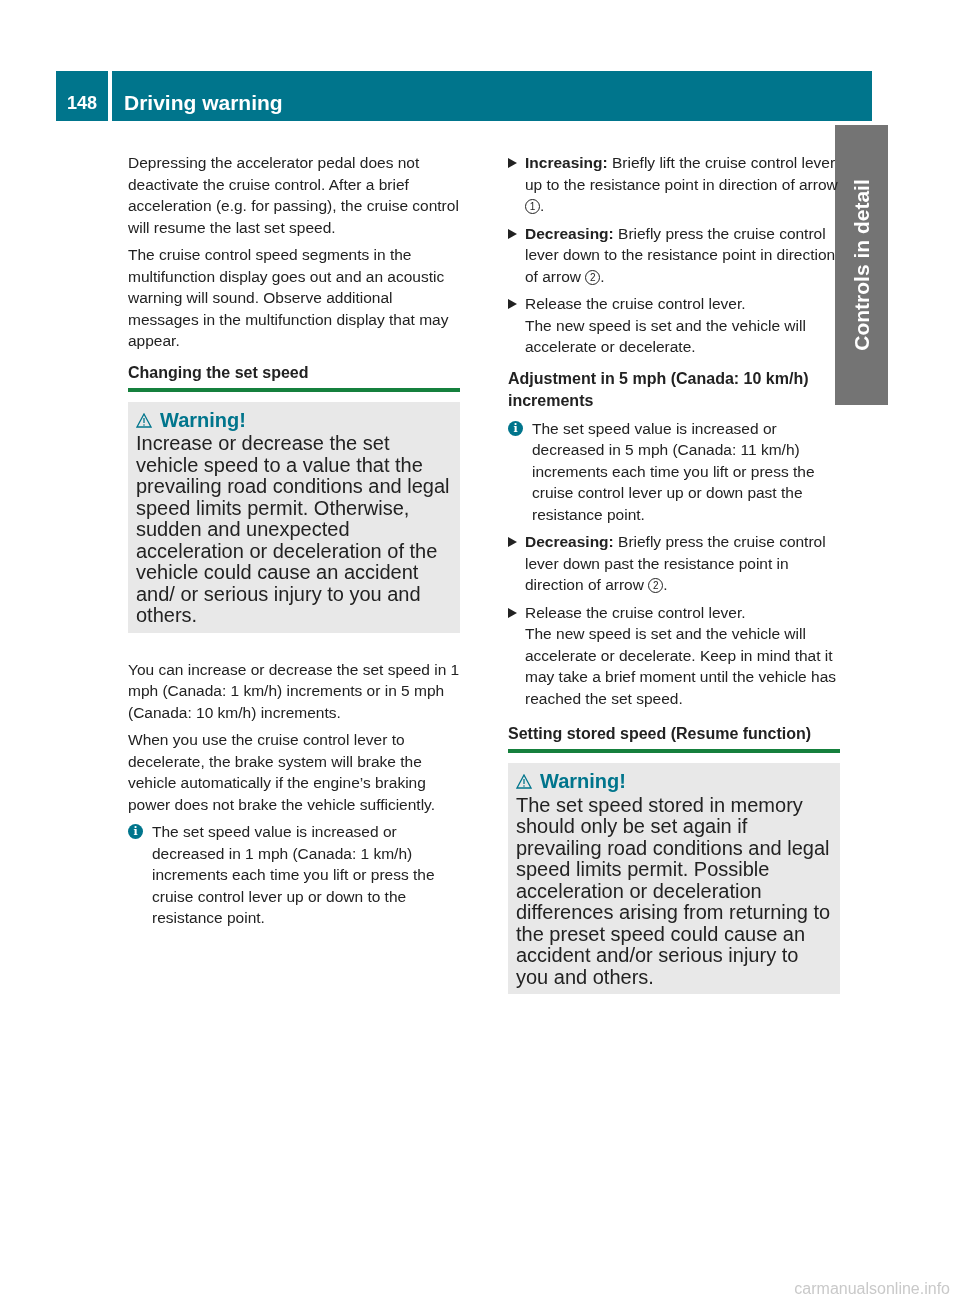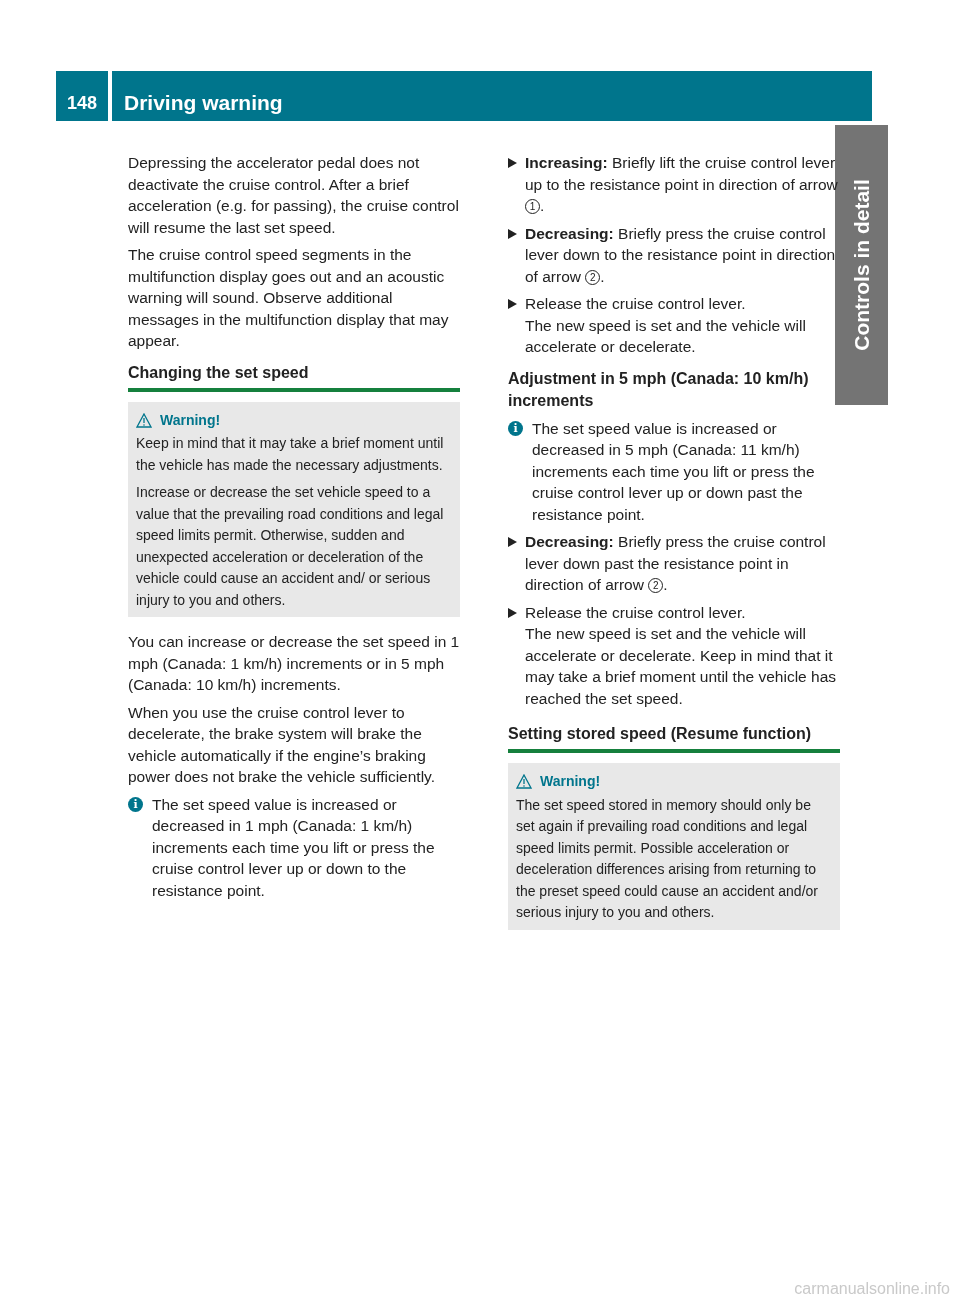--- a/index.html
+++ b/index.html
@@ -10,21 +10,21 @@
     .header .divider { position: absolute; left: 52px; top: 0; width: 4px; height: 50px; background: #ffffff; }
     .header .title { position: absolute; left: 68px; top: 0; color: #fff; font-family: "Liberation Sans", sans-serif; font-weight: bold; font-size: 21px; line-height: 64px; }
     .sidebar { position: absolute; left: 835px; top: 125px; width: 53px; height: 280px; background: #747474; }
     .sidebar .label { position: absolute; left: 50%; top: 50%; transform: translate(-50%, -50%) rotate(-90deg); white-space: nowrap; color: #fff; font-family: "Liberation Sans", sans-serif; font-weight: bold; font-size: 21px; }
     .col { position: absolute; top: 152px; width: 332px; font-family: "Liberation Sans", sans-serif; font-size: 15.5px; line-height: 21.5px; color: #222; }
     .col.left { left: 128px; }
     .col.right { left: 508px; }
     p { margin-bottom: 6px; }
     h3 { font-size: 16px; font-weight: bold; line-height: 22px; margin-top: 10px; margin-bottom: 6px; }
     h3.rule { border-bottom: 4px solid #15803d; padding-bottom: 4px; margin-bottom: 10px; }
-    .warn { background: #e8e8e8; padding: 8px 8px 6px 8px; font-size: 14px; line-height: 21.5px; margin-bottom: 14px; }
+    .warn { background: #e8e8e8; padding: 8px 8px 6px 8px; font-size: 20px; line-height: 21.5px; margin-bottom: 26px; }
     .warn .wtitle { color: #00758c; font-weight: bold; display: flex; align-items: center; gap: 8px; margin-bottom: 2px; }
     .warn p { margin-bottom: 6px; }
     .step { position: relative; padding-left: 17px; margin-bottom: 6px; }
     .step .arrow { position: absolute; left: 0; top: 6px; width: 0; height: 0; border-left: 9px solid #222; border-top: 5px solid transparent; border-bottom: 5px solid transparent; }
     .step b { font-weight: bold; }
     .info { position: relative; padding-left: 17px; margin-bottom: 6px; }
     .info .iicon { position: absolute; left: 0; top: 3px; width: 15px; height: 15px; border-radius: 50%; background: #00758c; color: #fff; font-size: 11px; font-weight: bold; line-height: 15px; text-align: center; font-family: "DejaVu Serif", serif; }
     .info .itext { display: block; padding-left: 7px; }
     .circ { display: inline-block; width: 15px; height: 15px; border: 1px solid #222; border-radius: 50%; font-size: 10px; line-height: 13px; text-align: center; vertical-align: 1px; }
     .watermark { position: absolute; right: 10px; bottom: 4px; font-family: "Liberation Sans", sans-serif; font-size: 16px; color: #c9c9c9; }
@@ -48,21 +48,20 @@
   <h3 class="rule">Changing the set speed</h3>
   <div class="warn">
     <div class="wtitle">
       <svg width="16" height="15" viewBox="0 0 16 15">
           <path d="M8 1 L15 14 L1 14 Z" fill="none" stroke="#00758c" stroke-width="1.3"></path>
           <line x1="8" y1="5" x2="8" y2="10" stroke="#00758c" stroke-width="1.3"></line>
           <circle cx="8" cy="12" r="0.8" fill="#00758c"></circle>
         </svg>
       <span>Warning!</span>
     </div>
-    <p>Keep in mind that it may take a brief moment until the vehicle has made the necessary adjustments.</p>
     <p style="margin-bottom:0">Increase or decrease the set vehicle speed to a value that the prevailing road conditions and legal speed limits permit. Otherwise, sudden and unexpected acceleration or deceleration of the vehicle could cause an accident and/ or serious injury to you and others.</p>
   </div>
   <p>You can increase or decrease the set speed in 1 mph (Canada: 1 km/h) increments or in 5 mph (Canada: 10 km/h) increments.</p>
   <p>When you use the cruise control lever to decelerate, the brake system will brake the vehicle automatically if the engine’s braking power does not brake the vehicle sufficiently.</p>
   <div class="info">
     <span class="iicon">i</span>
     <span class="itext">The set speed value is increased or decreased in 1 mph (Canada: 1 km/h) increments each time you lift or press the cruise control lever up or down to the resistance point.</span>
   </div>
 </div>
 

